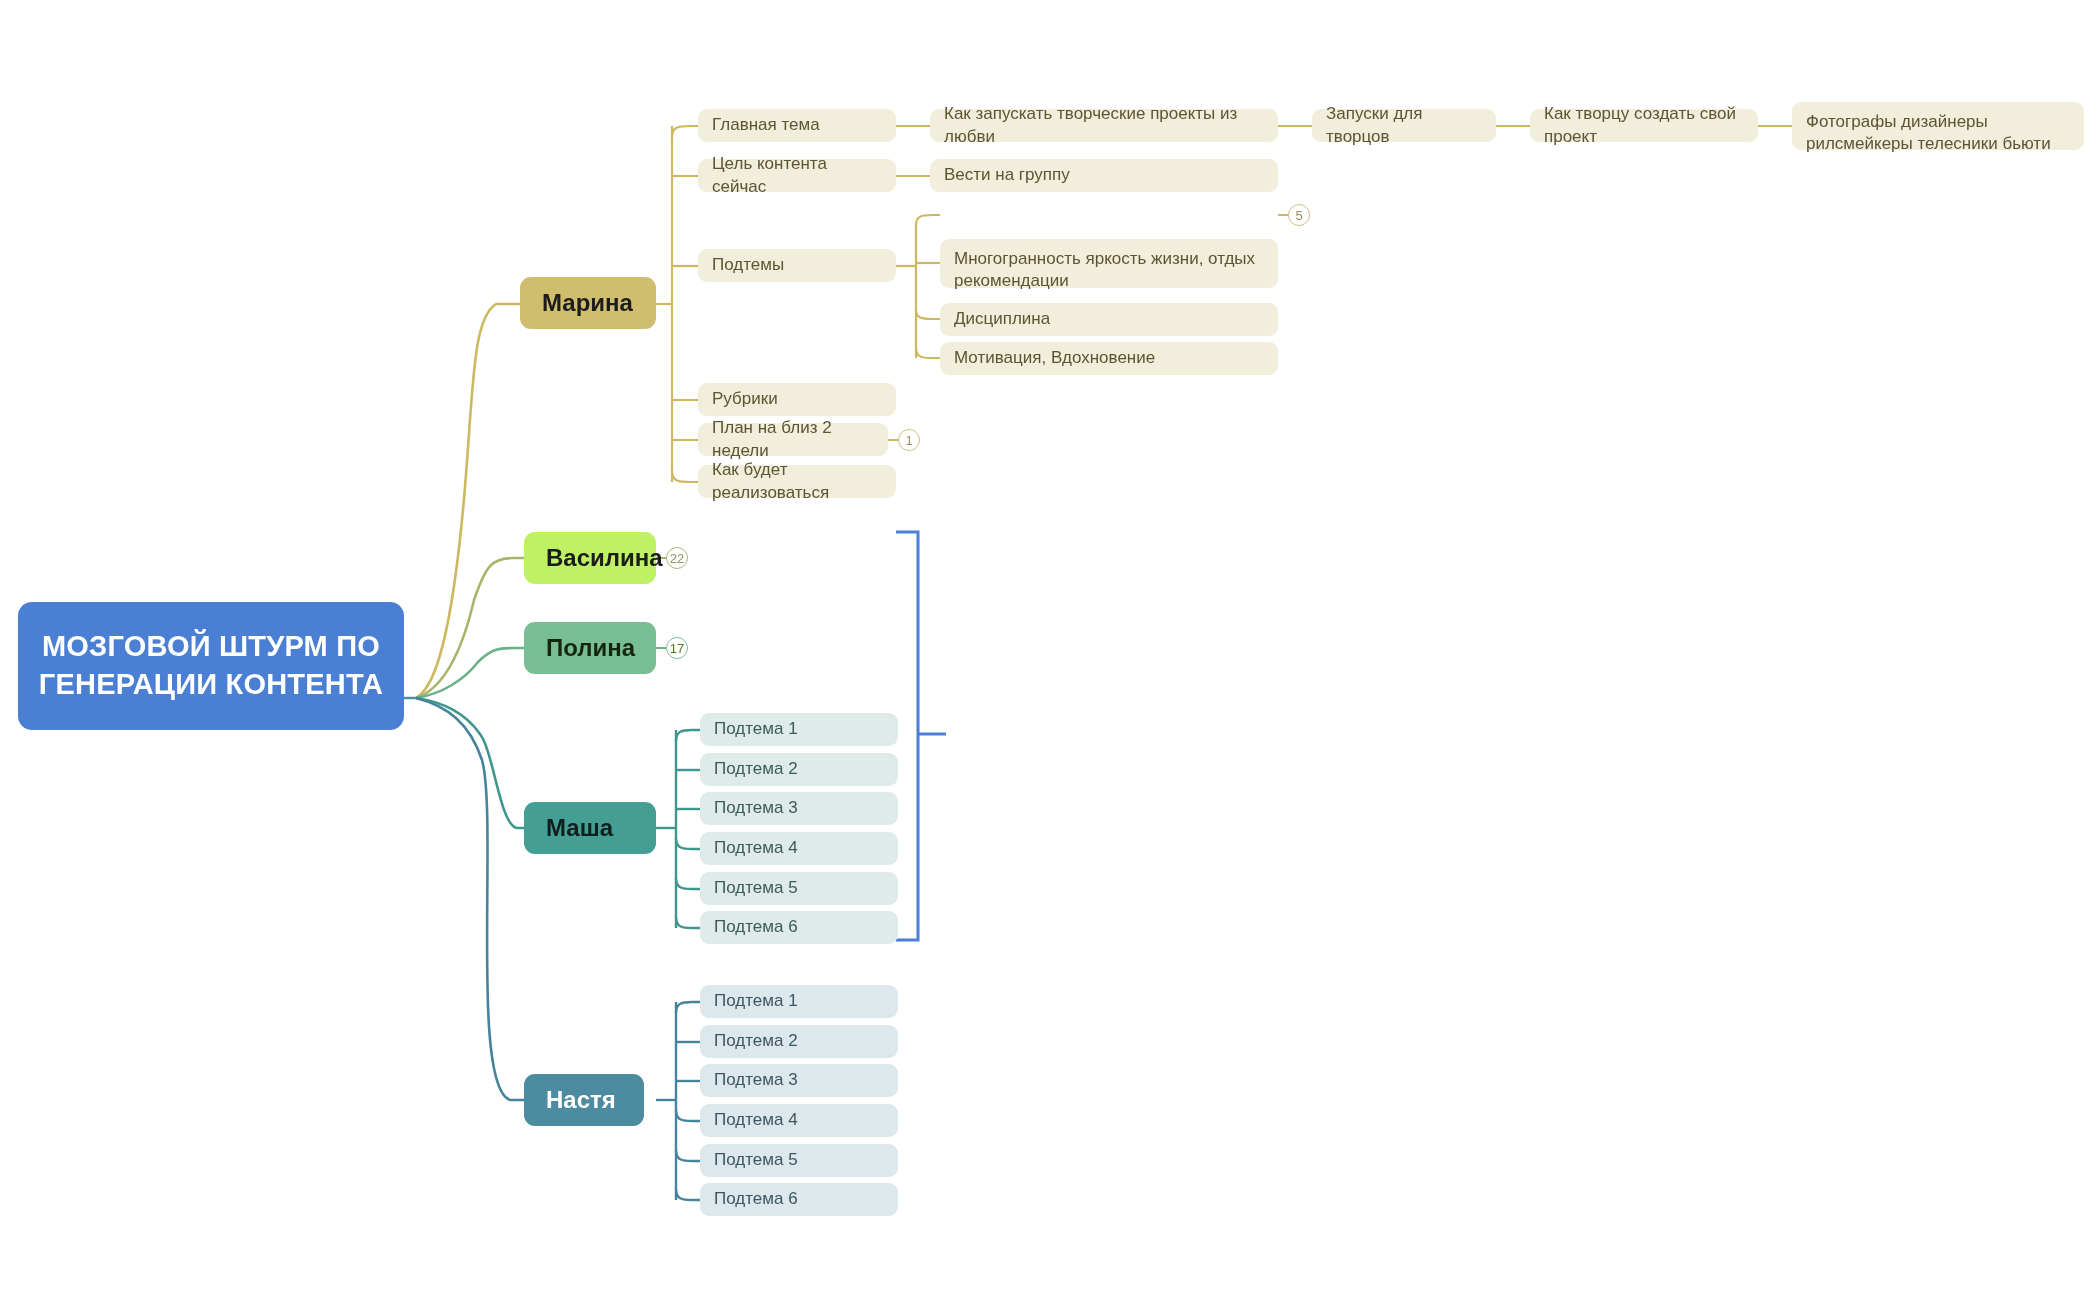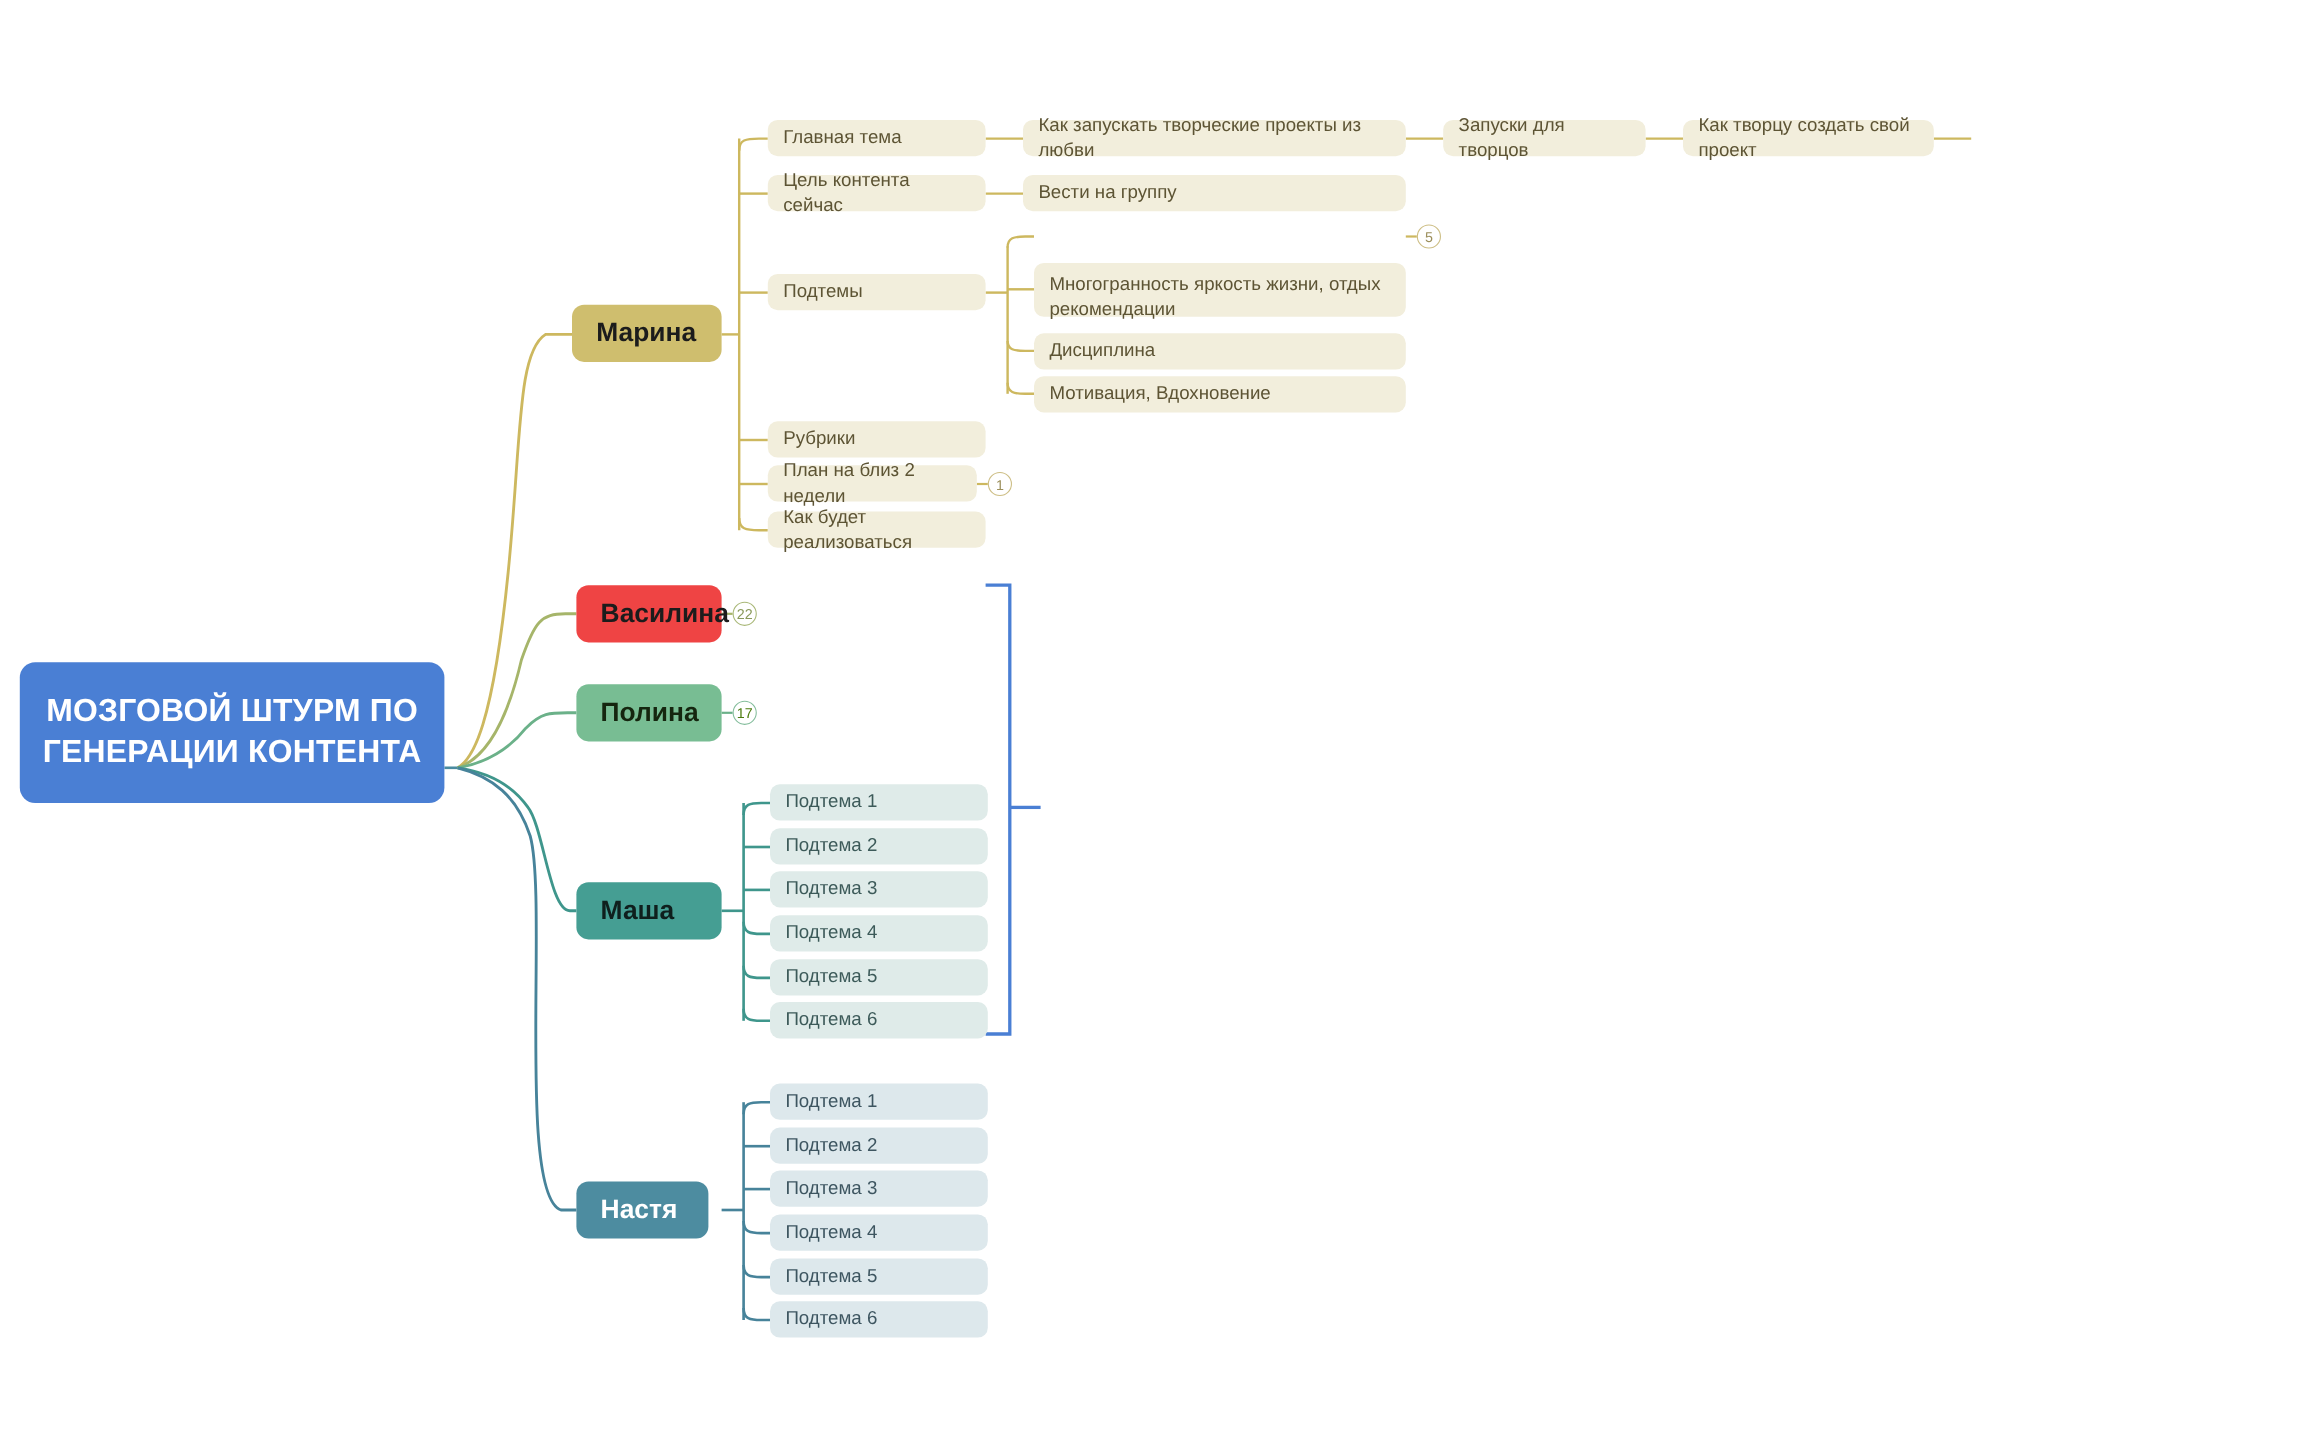--- a/index.html
+++ b/index.html
@@ -41,21 +41,21 @@
     padding: 6px 10px;
   }
   
   .n-branch {
     font-size: 24px;
     font-weight: bold;
     border-radius: 11px;
     padding-left: 22px;
   }
   .n-marina   { background: #cfbe6e; color: #1c1c1c; }
-  .n-vasilina { background: #ef4444; color: #1c1c1c; }
+  .n-vasilina { background: #bef264; color: #1c1c1c; }
   .n-polina   { background: #78bd93; color: #15260f; }
   .n-masha    { background: #459e93; color: #0f1f1d; }
   .n-nastya   { background: #4d8ca0; color: #ffffff; }
   
   .n-leaf {
     font-size: 17px;
     line-height: 1.30;
     padding: 6px 14px;
     border-radius: 9px;
   }
@@ -196,20 +196,23 @@
 
   <div class="node n-leaf tone-cream" style="left:930px; top:109px; width:348px; height:33px;">
     <span>Как запускать творческие проекты из любви</span>
   </div>
   <div class="node n-leaf tone-cream" style="left:1312px; top:109px; width:184px; height:33px;">
     <span>Запуски для творцов</span>
   </div>
   <div class="node n-leaf tone-cream" style="left:1530px; top:109px; width:228px; height:33px;">
     <span>Как творцу создать свой проект</span>
   </div>
+  <div class="node n-leaf tone-cream multiline" style="left:1792px; top:102px; width:292px; height:48px;">
+    <span>Фотографы дизайнеры рилсмейкеры телесники бьюти</span>
+  </div>
 
   <div class="node n-leaf tone-cream" style="left:930px; top:159px; width:348px; height:33px;">
     <span>Вести на группу</span>
   </div>
 
   <div class="badge badge-cream" style="left:1288px; top:204px;">
     <span>5</span>
   </div>
   <div class="node n-leaf tone-cream multiline" style="left:940px; top:239px; width:338px; height:49px;">
     <span>Многогранность яркость жизни, отдых рекомендации</span>

